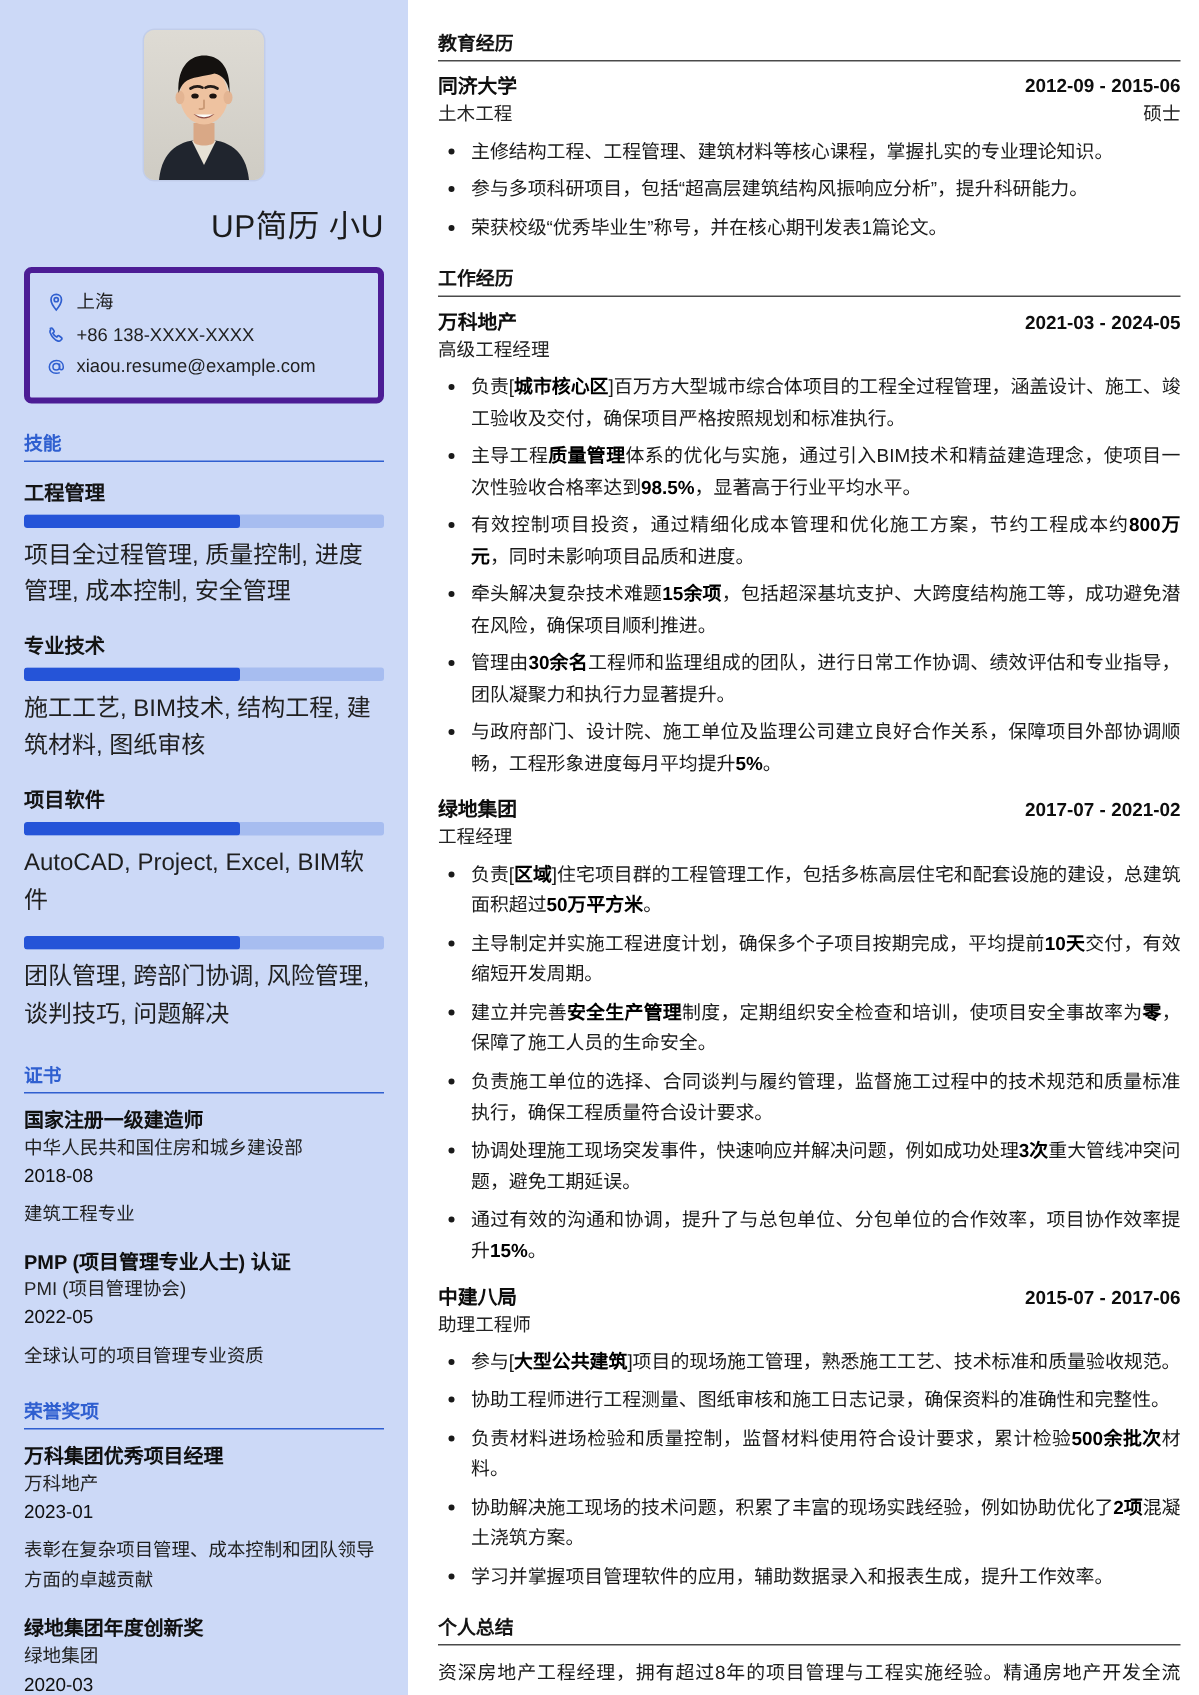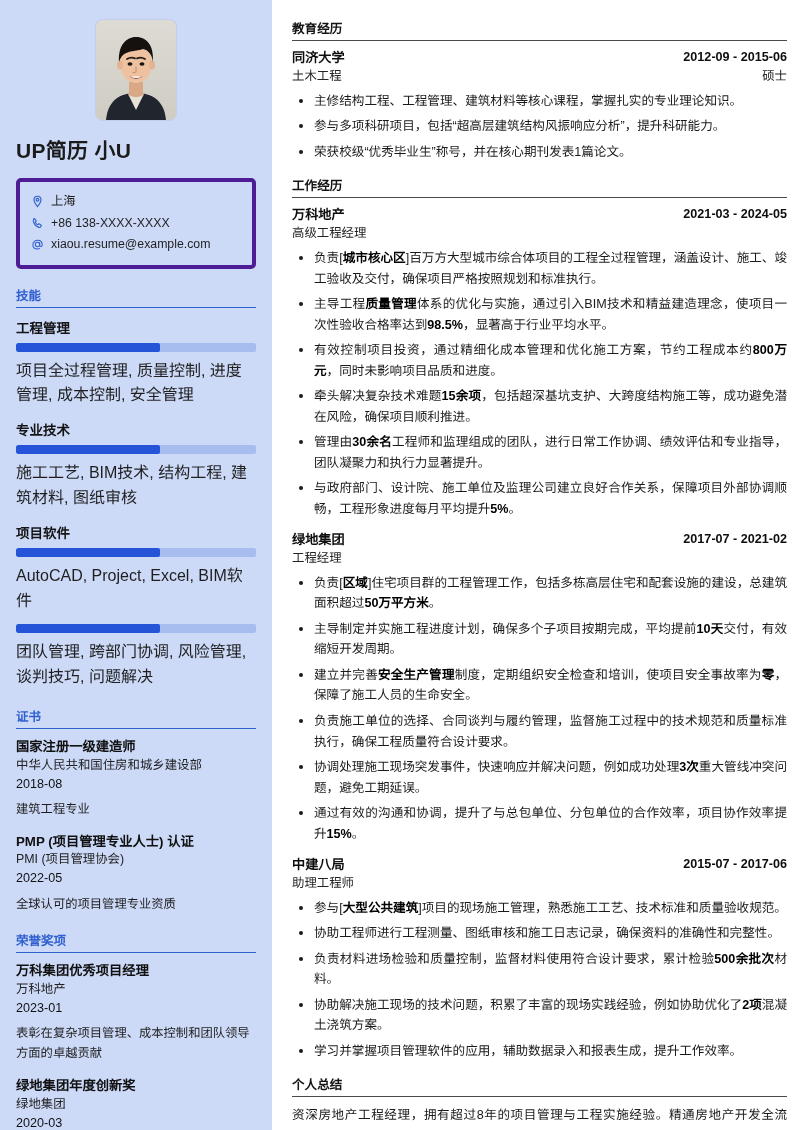--- a/index.html
+++ b/index.html
@@ -40,23 +40,23 @@
     height: 100px;
     border-radius: 7px;
     overflow: hidden;
     background: #d8d6d0;
     position: relative;
     box-shadow: 0 0 0 1px rgba(0,0,0,0.05);
   }
   .photo svg { display:block; width:100%; height:100%; }
 
   .person-name {
-    text-align: left;
+    text-align: right;
     font-size: 21px;
-    font-weight: bold;
+    font-weight: normal;
     color: #1b1b1b;
     margin-top: 14px;
     letter-spacing: 0.3px;
   }
 
   .contact-box {
     margin-top: 14px;
     border: 4px solid #4c1d95;
     border-radius: 5px;
     padding: 9px 11px 9px 11px;
@@ -155,21 +155,21 @@
     font-weight: bold;
     color: #141414;
     padding-bottom: 3px;
     border-bottom: 1.4px solid #4a4a4a;
     margin-bottom: 8px;
   }
   .job { margin-bottom: 12px; }
   .job-row {
     display: flex;
     justify-content: space-between;
-    align-items: flex-start;
+    align-items: center;
     gap: 24px;
   }
   .job-org {
     font-size: 13.2px;
     font-weight: bold;
     color: #0e0e0e;
     line-height: 1.42;
   }
   .job-period {
     font-size: 12.6px;

